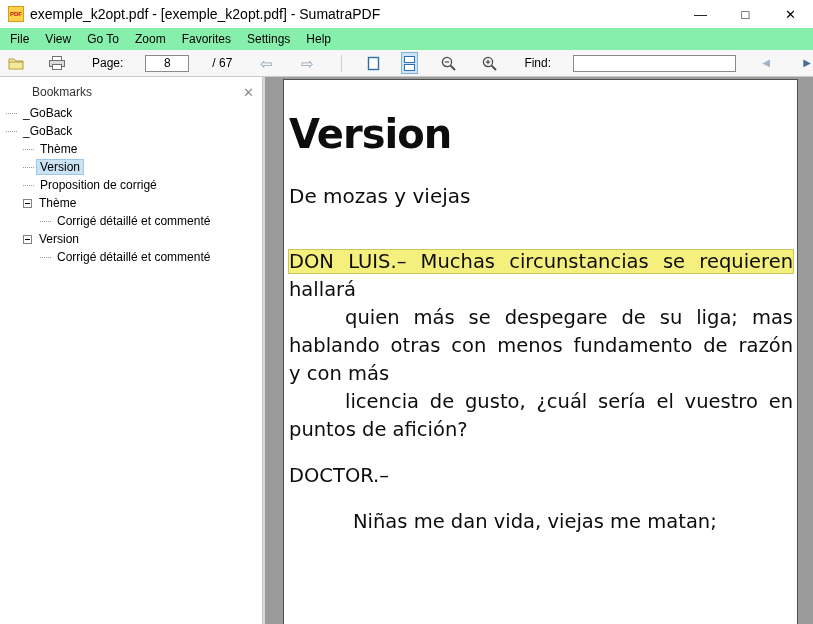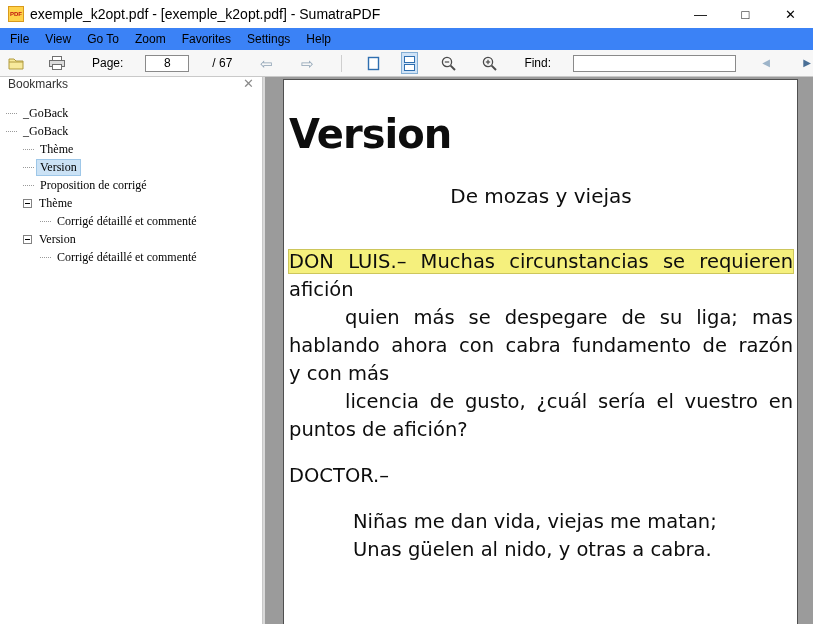--- a/index.html
+++ b/index.html
@@ -8,21 +8,21 @@
 
   
   .titlebar { height:28px; display:flex; align-items:center; background:#ffffff; }
   .app-icon { width:16px; height:16px; margin-left:8px; background:#ffd24a; border:1px solid #d99a1b;
               color:#c0160f; font-size:6px; font-weight:bold; display:flex; align-items:center; justify-content:center; flex:none; }
   .title-text { margin-left:6px; font-size:14px; white-space:nowrap; }
   .win-controls { margin-left:auto; display:flex; height:100%; }
   .win-btn { width:45px; height:100%; display:flex; align-items:center; justify-content:center; font-size:13px; color:#000; }
 
   
-  .menubar { height:22px; display:flex; align-items:center; background:#3b82f6; padding-left:2px; }
+  .menubar { height:22px; display:flex; align-items:center; background:#86efac; padding-left:2px; }
   .menu-item { padding:3px 8px; font-size:12px; white-space:nowrap; }
 
   
   .toolbar { height:27px; display:flex; align-items:center; background:#f7f7f7; border-bottom:1px solid #c9c9c9; padding:0 5px; gap:19px; }
   .tb-btn { height:22px; min-width:22px; display:flex; align-items:center; justify-content:center; }
   .tb-sep { width:1px; height:17px; background:#cfcfcf; margin:0 4px; flex:none; }
   .tb-label { font-size:12px; margin:0 3px 0 5px; }
   .page-input { width:44px; height:17px; border:1px solid #8a8a8a; font-size:12px; text-align:center; font-family:"Liberation Sans",sans-serif; }
   .page-total { font-size:12px; margin:0 4px; white-space:nowrap; }
   .nav-arrow { font-size:15px; color:#8fa3b5; line-height:1; }
@@ -30,38 +30,38 @@
   .fit-btn.pressed { background:#cfe3f7; border:1px solid #84aed4; }
   .find-input { width:168px; height:17px; border:1px solid #8a8a8a; font-size:12px; padding:0 3px; font-family:"Liberation Sans",sans-serif; }
   .find-arrow { font-size:10px; line-height:1; }
   .find-prev { color:#9db4c9; }
   .find-next { color:#4a6f96; }
   .match-case { font-size:12px; color:#6d28d9; letter-spacing:0; }
 
   
   .main { display:flex; height:547px; }
   .sidebar { width:263px; background:#ffffff; border-right:1px solid #c8c8c8; display:flex; flex-direction:column; flex:none; }
-  .sidebar-header { height:22px; display:flex; align-items:flex-start; padding:0 8px; font-size:12px; color:#333; }
+  .sidebar-header { height:22px; display:flex; align-items:flex-end; padding:0 8px; font-size:12px; color:#333;margin-left:24px; }
   .close-x { margin-left:auto; color:#8a8a8a; font-size:13px; line-height:1; }
   .tree { padding-top:5px; font-size:12px; }
   .tree-row { height:18px; display:flex; align-items:center; white-space:nowrap; }
   .stub { width:11px; height:0; border-top:1px dotted #9a9a9a; margin-right:3px; flex:none; }
   .expand-box { width:9px; height:9px; border:1px solid #828282; background:#fff; display:inline-block; position:relative; margin-right:4px; flex:none; }
   .expand-box::after { content:''; position:absolute; left:1px; top:3px; width:5px; height:1px; background:#000; }
-  .tree-label { padding:0 3px;font-family:Liberation Serif, serif; }
+  .tree-label { padding:0 3px; }
   .tree-label.sel { background:#cbe2f5; outline:1px solid #9ec7e8; }
   .splitter { width:2px; background:#d9d9d9; flex:none; }
 
   
   .docview { flex:1; background:#9b9b9b; position:relative; overflow:hidden; }
   .page { position:absolute; left:18px; top:2px; width:515px; height:640px; background:#ffffff;
           border:1px solid #4f4f4f; padding:34px 4px 0 5px;
           font-family:"DejaVu Sans", sans-serif; color:#0d0d0d; }
   .doc-title { font-size:40px; font-weight:bold; line-height:1; letter-spacing:-1px; margin-bottom:30px; }
-  .doc-subtitle { font-size:20px; text-align:center; margin-bottom:40px; }
+  .doc-subtitle { font-size:20px; text-align:left; margin-bottom:40px; }
   .doc-line { font-size:19.5px; line-height:28px; white-space:normal; }
   .doc-line.justify { text-align:justify; text-align-last:justify; }
   .doc-spacer { height:18px; }
   .hl { background:#f5f07d; outline:1px solid #cdc65c; }
 </style>
 </head>
 <body>
 
 <div class="titlebar">
   <span class="app-icon">PDF</span>
@@ -184,28 +184,27 @@
   </div>
 
   <div class="splitter"></div>
 
   <div class="docview">
     <div class="page">
       <div class="doc-title">Version</div>
       <div class="doc-subtitle">De mozas y viejas</div>
       <div>
           <div class="doc-line justify"><span class="hl">DON LUIS.– Muchas circunstancias se requieren</span></div>
-          <div class="doc-line"><span>afición</span></div>
+          <div class="doc-line"><span>hallará</span></div>
           <div class="doc-line justify" style="padding-left: 56px;"><span>quien más se despegare de su liga; mas</span></div>
-          <div class="doc-line justify"><span>hablando ahora con cabra fundamento de razón</span></div>
+          <div class="doc-line justify"><span>hablando otras con menos fundamento de razón</span></div>
           <div class="doc-line"><span>y con más</span></div>
           <div class="doc-line justify" style="padding-left: 56px;"><span>licencia de gusto, ¿cuál sería el vuestro en</span></div>
           <div class="doc-line"><span>puntos de afición?</span></div>
           <div class="doc-spacer"></div>
           <div class="doc-line"><span>DOCTOR.–</span></div>
           <div class="doc-spacer"></div>
           <div class="doc-line" style="padding-left: 64px;"><span>Niñas me dan vida, viejas me matan;</span></div>
-          <div class="doc-line" style="padding-left: 64px;"><span>Unas güelen al nido, y otras a cabra.</span></div>
         </div>
     </div>
   </div>
 
 </div>
 
 </body></html>

